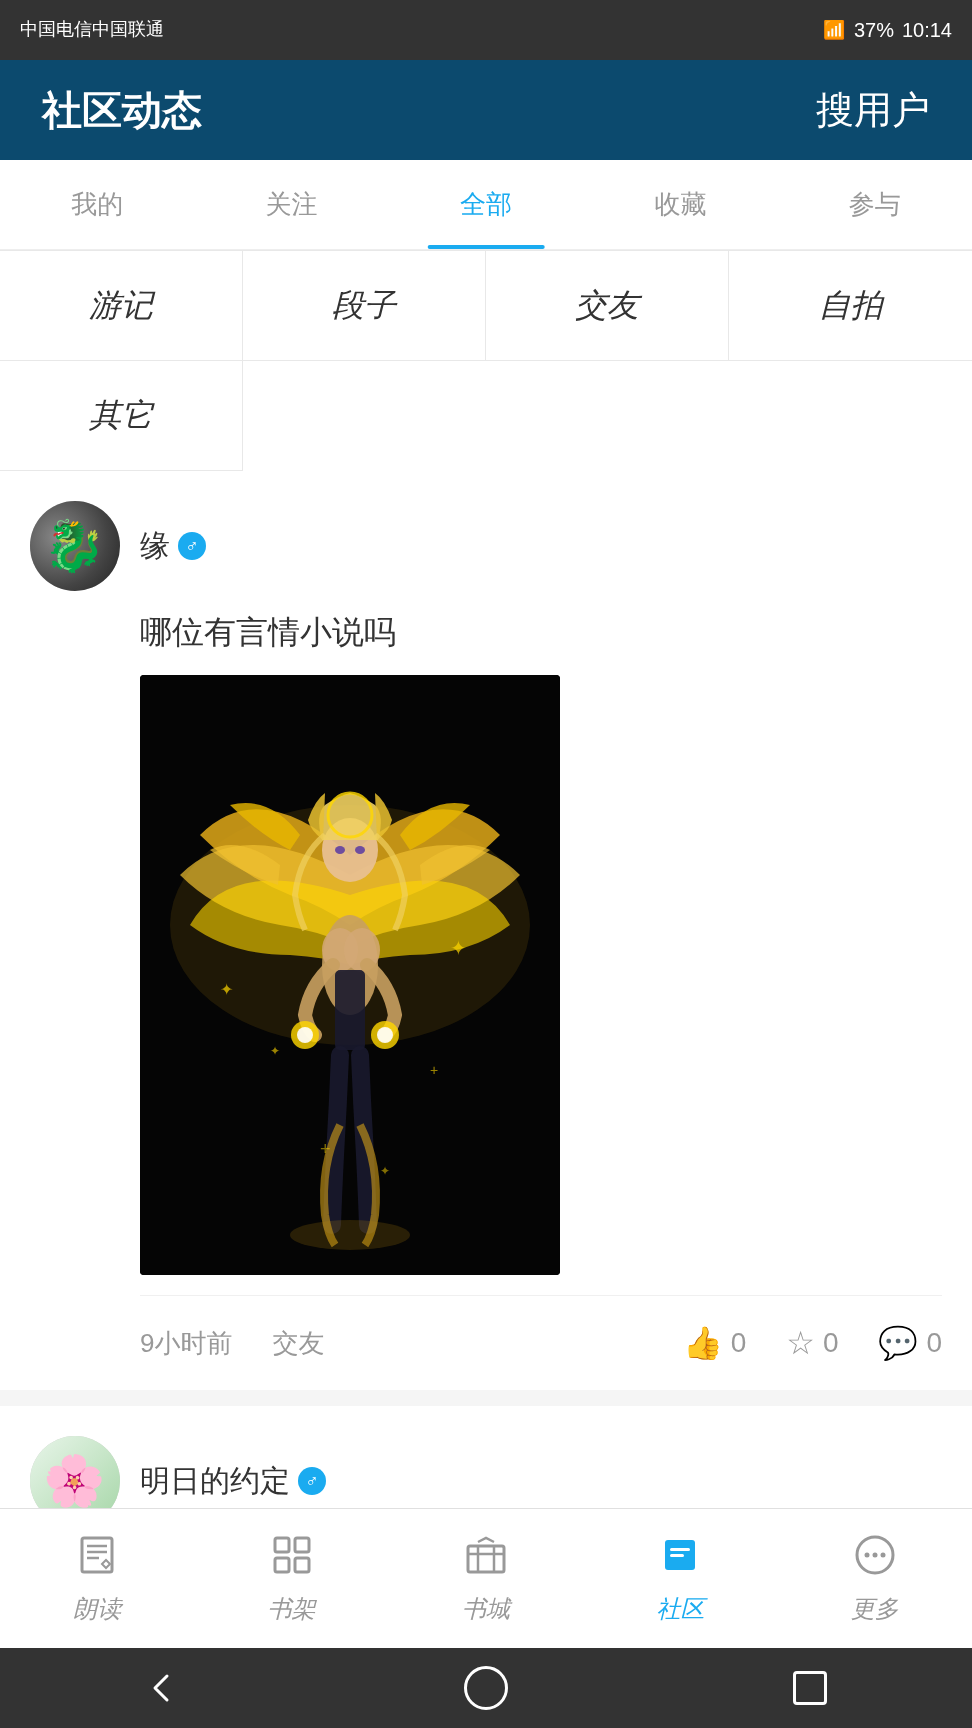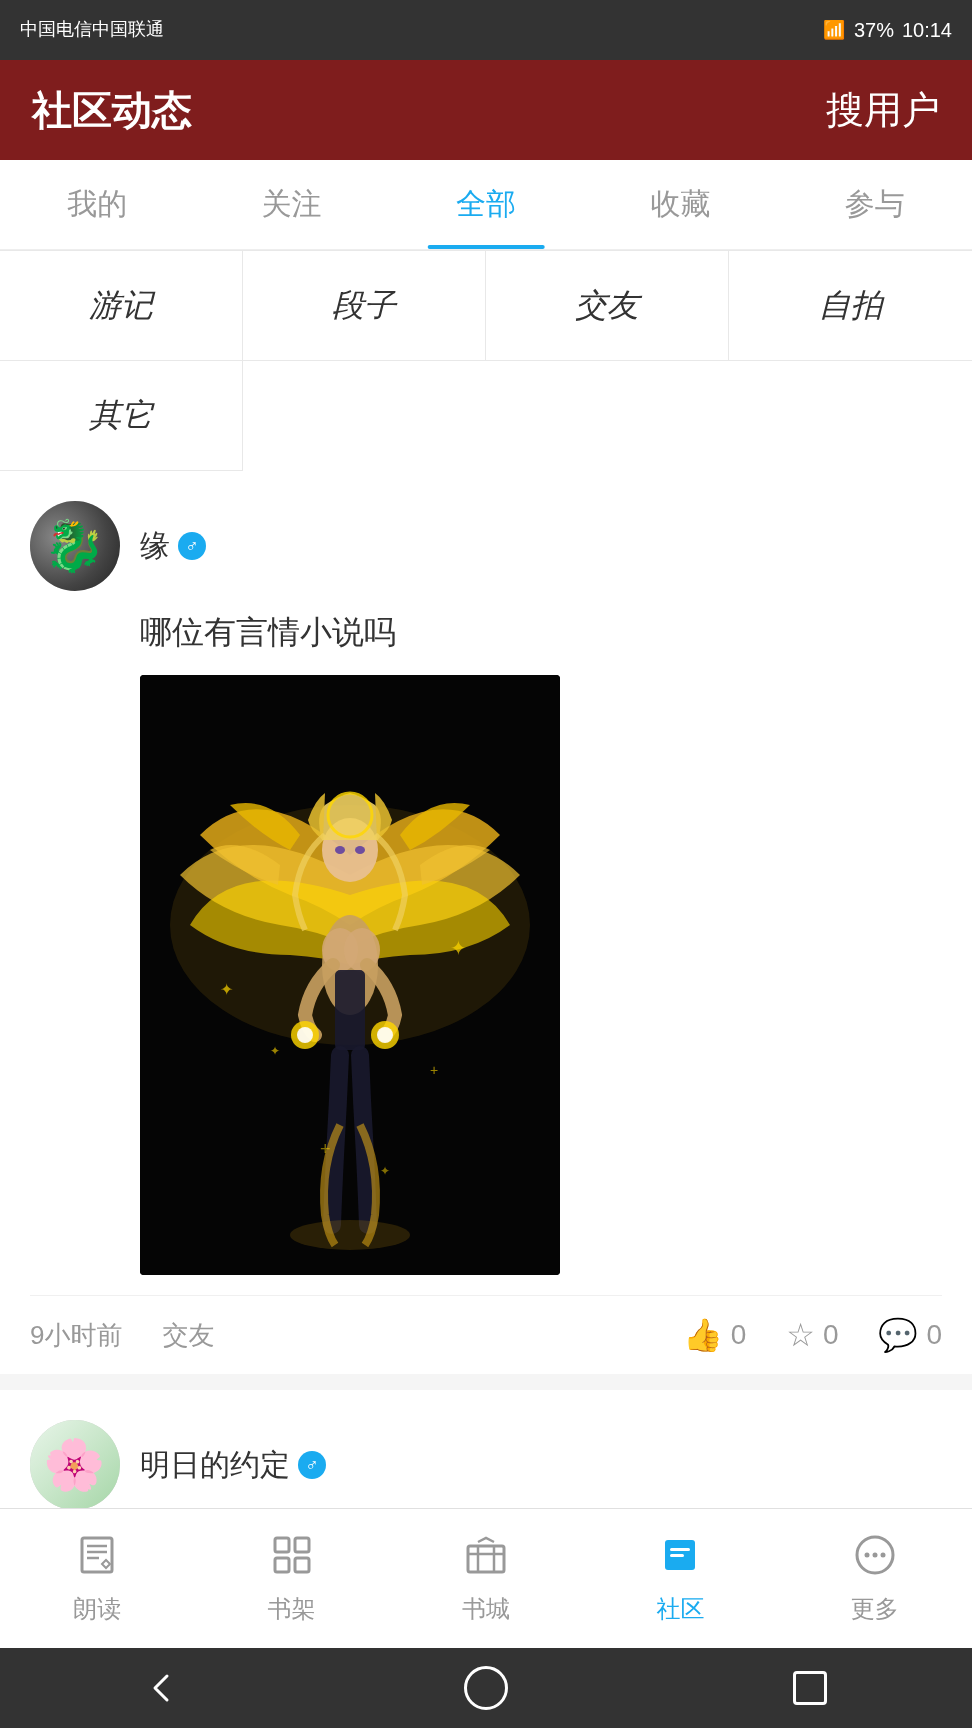--- a/index.html
+++ b/index.html
@@ -25,25 +25,25 @@
       font-size: 22px;
     }
     .status-left { display: flex; flex-direction: row; font-size: 18px; line-height: 1.3; }
     .status-right { display: flex; align-items: center; gap: 8px; font-size: 20px; }
     .status-icon { font-size: 18px; }
 
     
     .header {
       width: 100%;
       height: 100px;
-      background: #7f1d1d;
+      background: #0c4a6e;
       display: flex;
       align-items: center;
       justify-content: space-between;
-      padding: 0 32px;
+      padding: 0 42px;
       text-align: center;
     }
     .header-title {
       color: white;
       font-size: 40px;
       font-weight: bold;
     }
     .header-search {
       color: white;
       font-size: 38px;
@@ -58,21 +58,21 @@
       align-items: center;
       border-bottom: 1px solid #eee;
     }
     .tab-item {
       flex: 1;
       height: 100%;
       display: flex;
       flex-direction: column;
       align-items: center;
       justify-content: center;
-      font-size: 30px;
+      font-size: 26px;
       color: #999;
       cursor: pointer;
       position: relative;
       text-align: center;
     }
     .tab-item.active {
       color: #1aabf0;
     }
     .tab-item.active::after {
       content: '';
@@ -207,22 +207,23 @@
       width: 100%;
       height: 100%;
       position: absolute;
       top: 0;
       left: 0;
     }
 
     .post-footer {
       display: flex;
       align-items: center;
-      padding: 20px 0;
+      padding: 28px 0;
       border-top: 1px solid #f0f0f0;
+      margin-left: 110px;
       gap: 30px;
     }
     .post-time {
       font-size: 26px;
       color: #999;
       margin-right: 10px;
     }
     .post-tag {
       font-size: 26px;
       color: #999;
@@ -265,20 +266,21 @@
     }
     .nav-item {
       flex: 1;
       display: flex;
       flex-direction: column;
       align-items: center;
       justify-content: center;
       gap: 8px;
       cursor: pointer;
       color: #999;
+      font-style: italic;
     }
     .nav-item.active { color: #1aabf0; }
     .nav-icon { font-size: 46px; line-height: 1; }
     .nav-label { font-size: 24px; }
 
     
     .system-nav {
       position: fixed;
       bottom: 0;
       left: 0;

